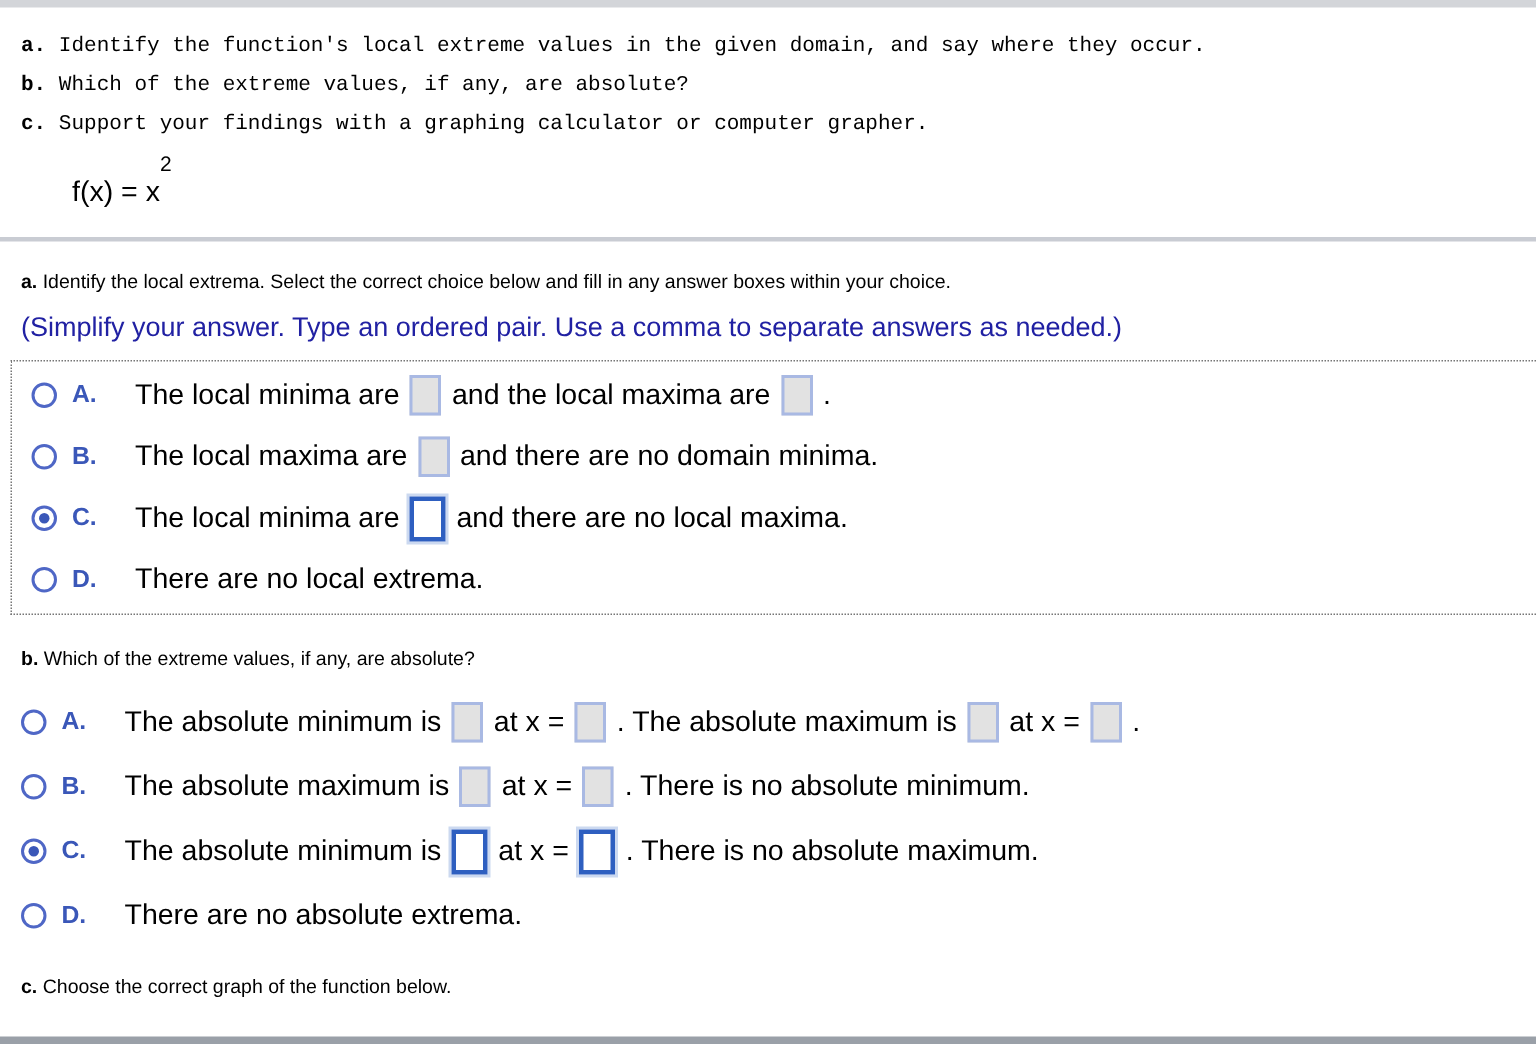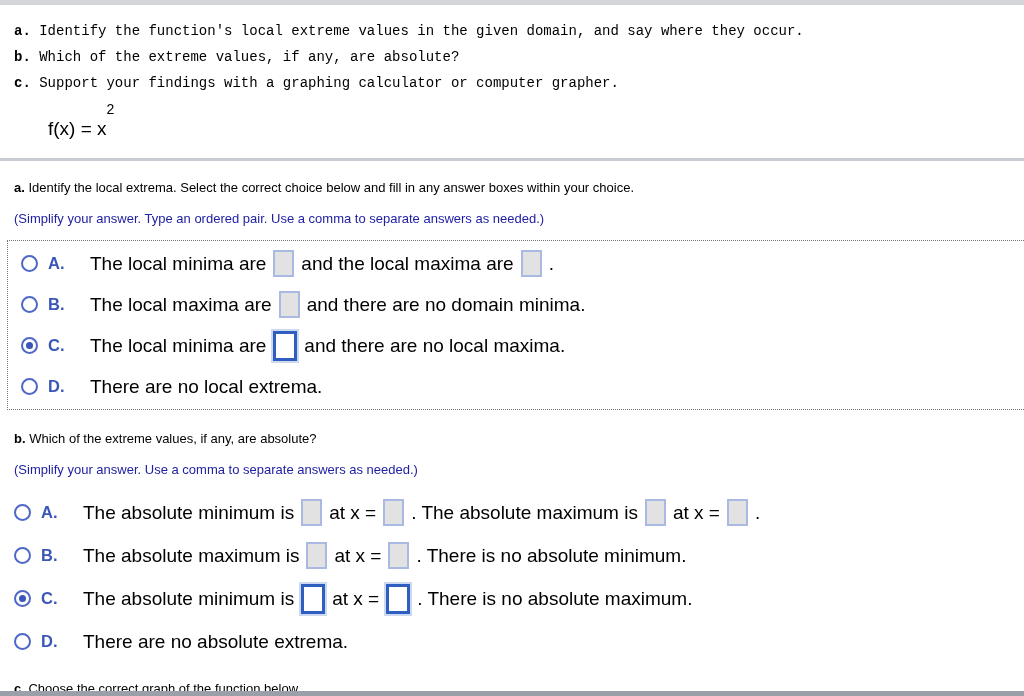--- a/index.html
+++ b/index.html
@@ -19,21 +19,21 @@
   body{font-family:"Liberation Sans","DejaVu Sans",sans-serif;color:#000;position:relative;}
   .top-bar{position:absolute;top:0;left:0;width:100%;height:5px;background:var(--topbar);}
   .bottom-bar{position:absolute;bottom:0;left:0;width:100%;height:5px;background:var(--botbar);}
   .problem{margin:18px 10px 0 14px;font-size:14px;line-height:26px;font-family:Liberation Mono, monospace;}
   .pline b{font-weight:bold;}
   .formula{margin:22px 0 0 48px;font-size:19px;white-space:pre;height:34px;display:flex;align-items:flex-start;}
   .formula sup{font-size:14px;position:relative;top:-9px;line-height:0;}
   .divider{margin-top:6px;height:3px;width:100%;background:var(--divider);}
   .prompt{margin:14px 10px 0 14px;font-size:13px;line-height:25px;}
   .prompt b{font-weight:bold;}
-  .instruction{margin:6px 10px 0 14px;font-size:13px;line-height:25px;color:var(--instr);}
+  .instruction{margin:6px 10px 0 14px;font-size:18px;line-height:25px;color:var(--instr);}
   .choices{margin-top:9px;}
   .choices.boxed{margin-left:7px;width:calc(100% - 7px);border:1px dotted var(--dotted);border-right:none;padding:2px 0;}
   .choice-row{display:flex;align-items:center;height:41px;padding-left:13px;cursor:default;}
   #choices-b .choice-row{height:43px;padding-left:14px;}
   .radio{width:17px;height:17px;border:2px solid #4f67c6;border-radius:50%;flex:none;background:#fff;}
   .radio.selected::after{content:'';display:block;width:7px;height:7px;margin:3px;border-radius:50%;background:var(--accent);}
   .letter{color:var(--accent);font-weight:bold;margin-left:10px;width:26px;font-size:16.5px;flex:none;}
   .content{display:flex;align-items:center;margin-left:16px;font-size:19px;}
   .content .txt{margin-right:7px;white-space:pre;}
   .ansbox{display:inline-block;flex:none;margin-right:7px;}
@@ -94,21 +94,20 @@
         <span class="letter">D.</span>
         <span class="content">
           <span class="txt">There are no local extrema.</span>
         </span>
       </div>
     </div>
 </div>
 
 <div class="part">
   <div class="prompt" style="margin-top:16px;"><b>b.</b> <span>Which of the extreme values, if any, are absolute?</span></div>
-  <div class="instruction">(Simplify your answer. Use a comma to separate answers as needed.)</div>
   <div class="choices" id="choices-b">
       <div class="choice-row">
         <span class="radio"></span>
         <span class="letter">A.</span>
         <span class="content">
           <span class="txt">The absolute minimum is</span>
           <span class="ansbox disabled"></span>
           <span class="txt">at x =</span>
           <span class="ansbox disabled"></span>
           <span class="txt">. The absolute maximum is</span>

